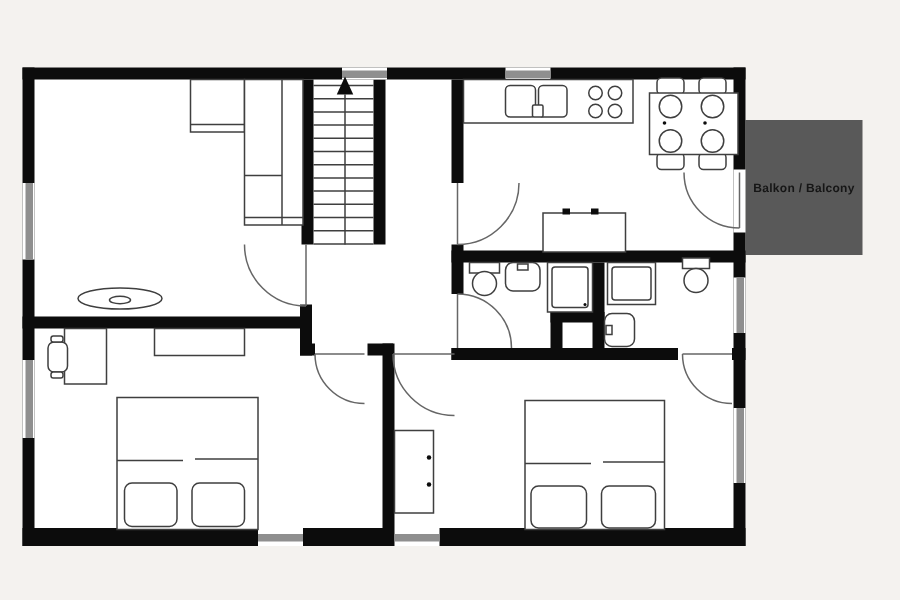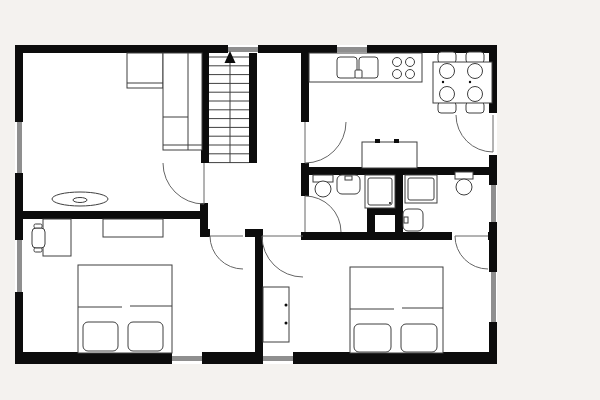--- a/index.html
+++ b/index.html
@@ -26,20 +26,23 @@
   .arc{fill:none;stroke:#666;stroke-width:1;}
   .blk{fill:var(--wall);stroke:none;}
 </style>
 </head>
 <body>
 
 <div class="stage">
 
   <div class="abs floor" style="left:15px;top:45px;width:482px;height:319px"></div>
 
+  <div class="balcony" style="left:497px;top:80px;width:78px;height:90px">
+    <span>Balkon / Balcony</span>
+  </div>
 
   <div class="w" style="left:15px;top:45px;width:482px;height:8px"></div>
   <div class="w" style="left:15px;top:352px;width:482px;height:12px"></div>
   <div class="w" style="left:15px;top:45px;width:8px;height:319px"></div>
   <div class="w" style="left:489px;top:45px;width:8px;height:319px"></div>
 
   <div class="w" style="left:15px;top:211px;width:193px;height:8px"></div>
   <div class="w" style="left:201px;top:53px;width:8px;height:110px"></div>
   <div class="w" style="left:200px;top:203px;width:8px;height:34px"></div>
   <div class="w" style="left:249px;top:53px;width:8px;height:110px"></div>

